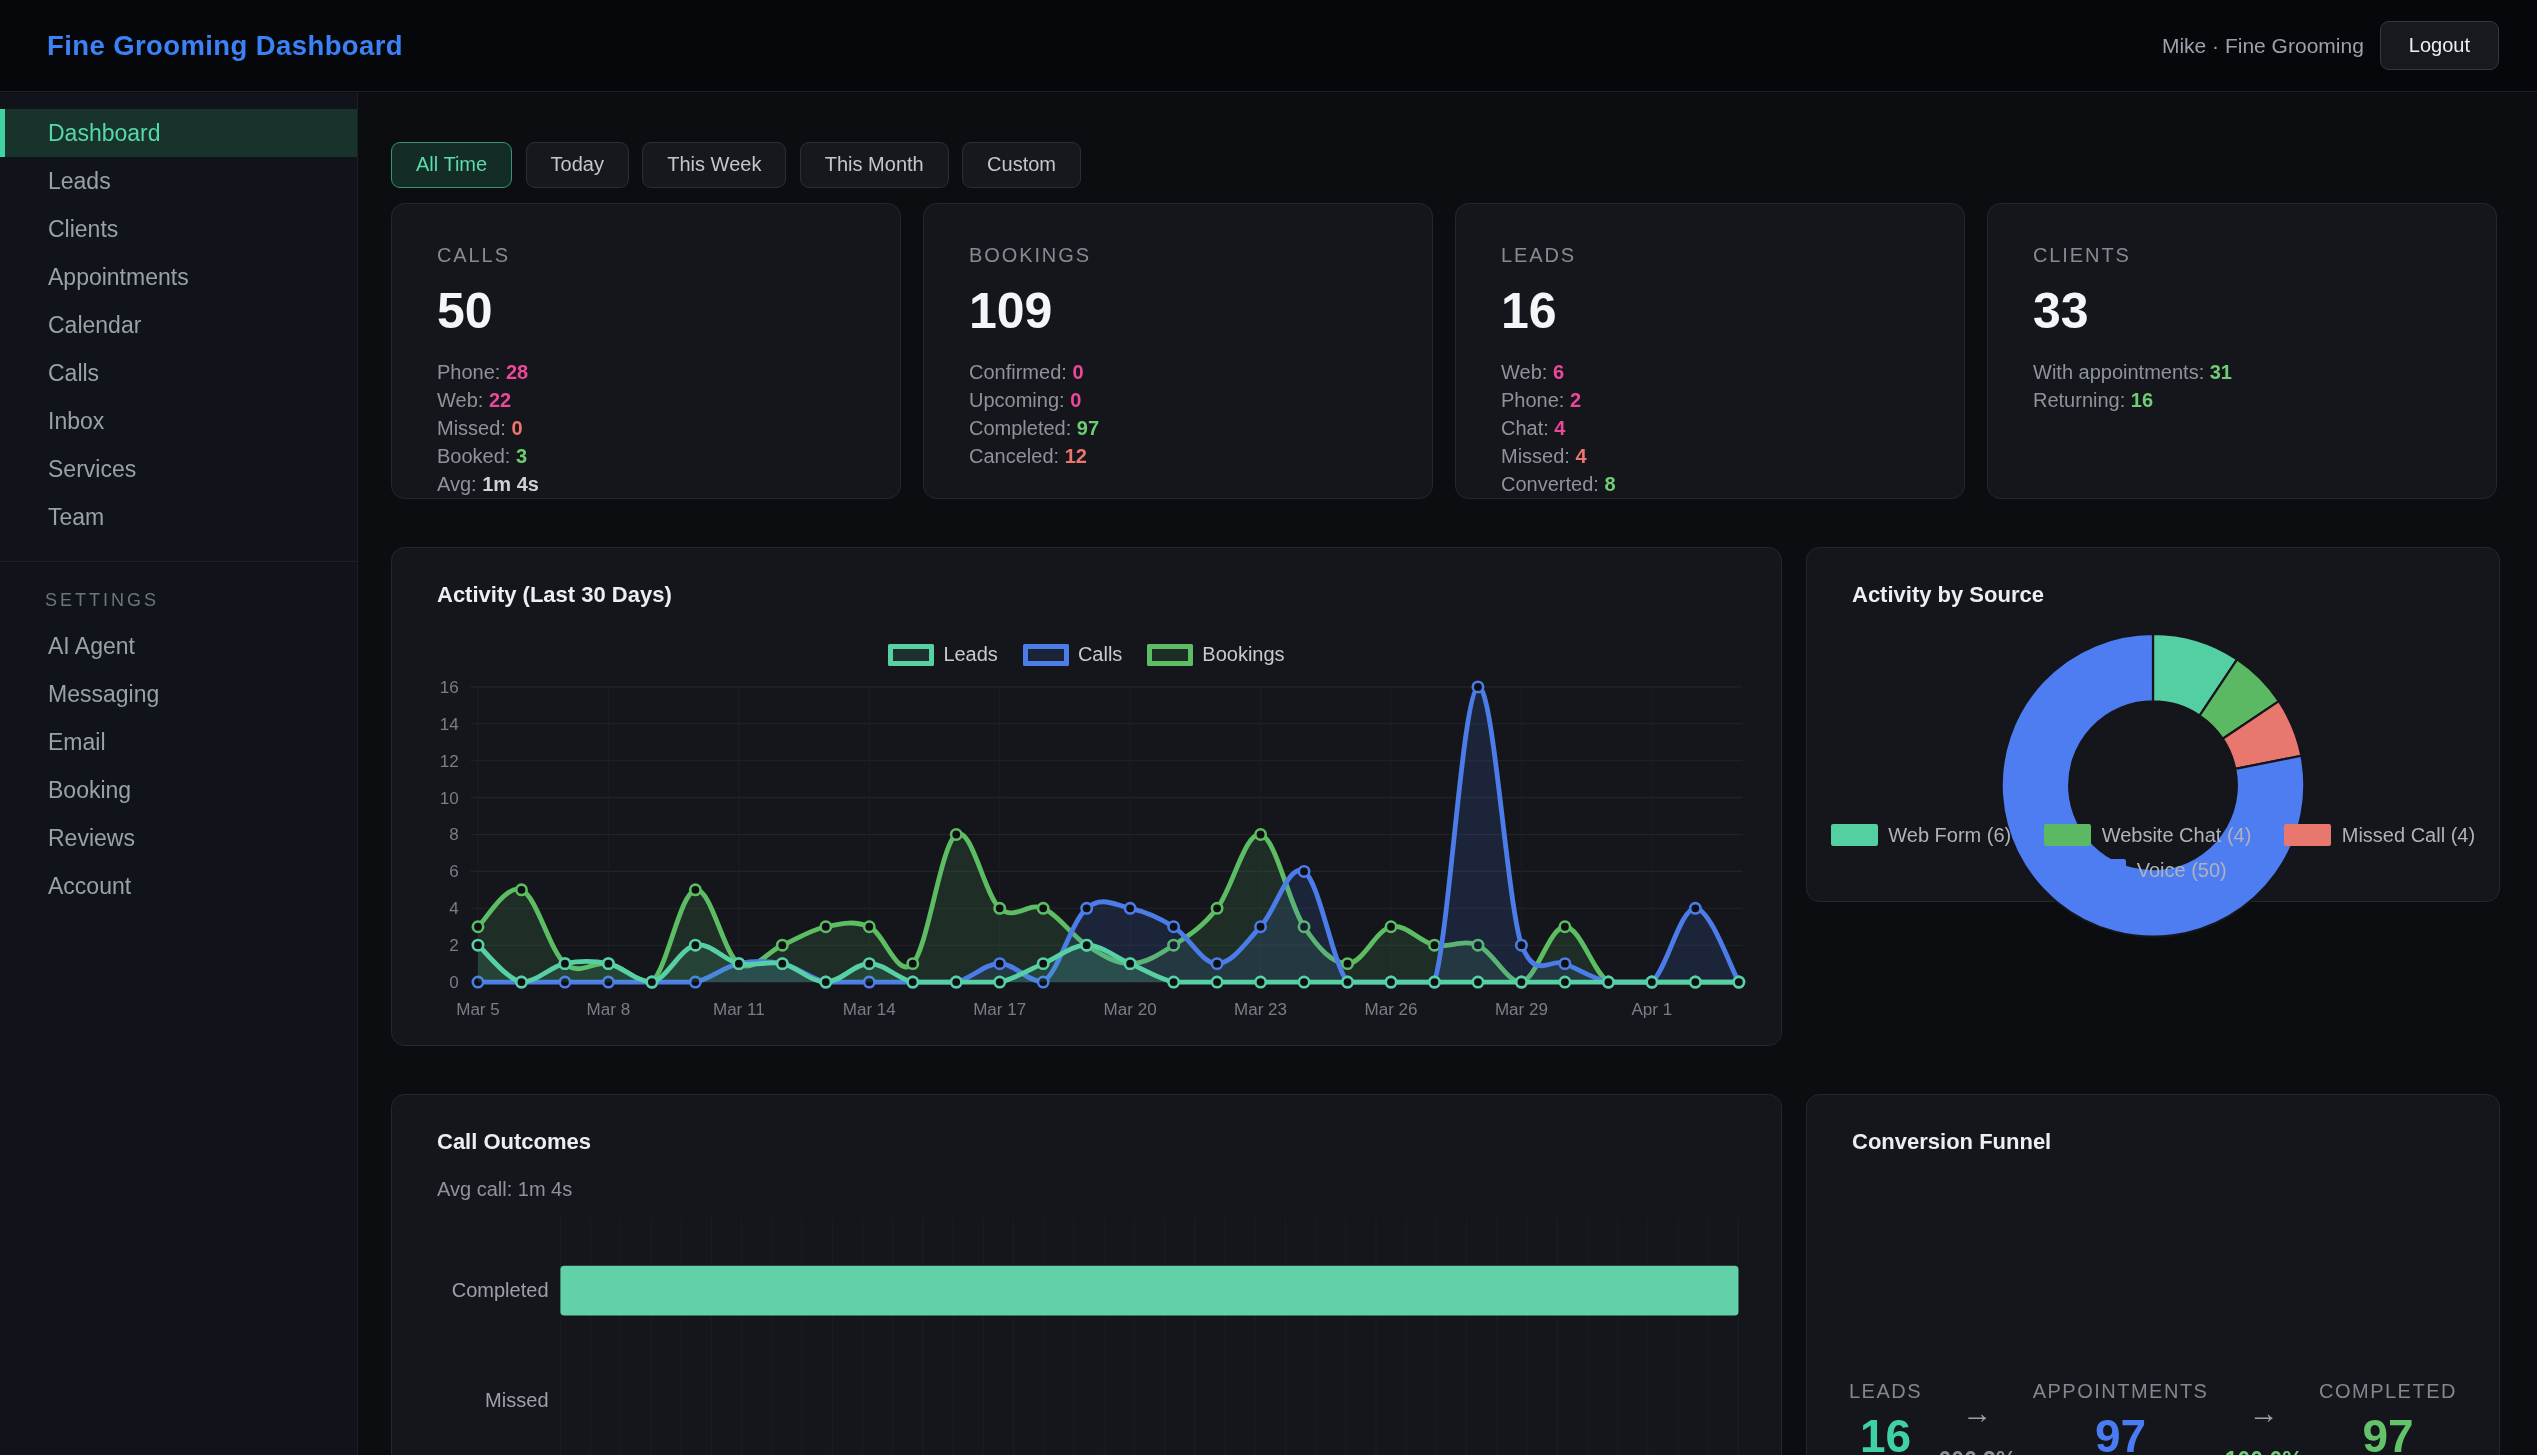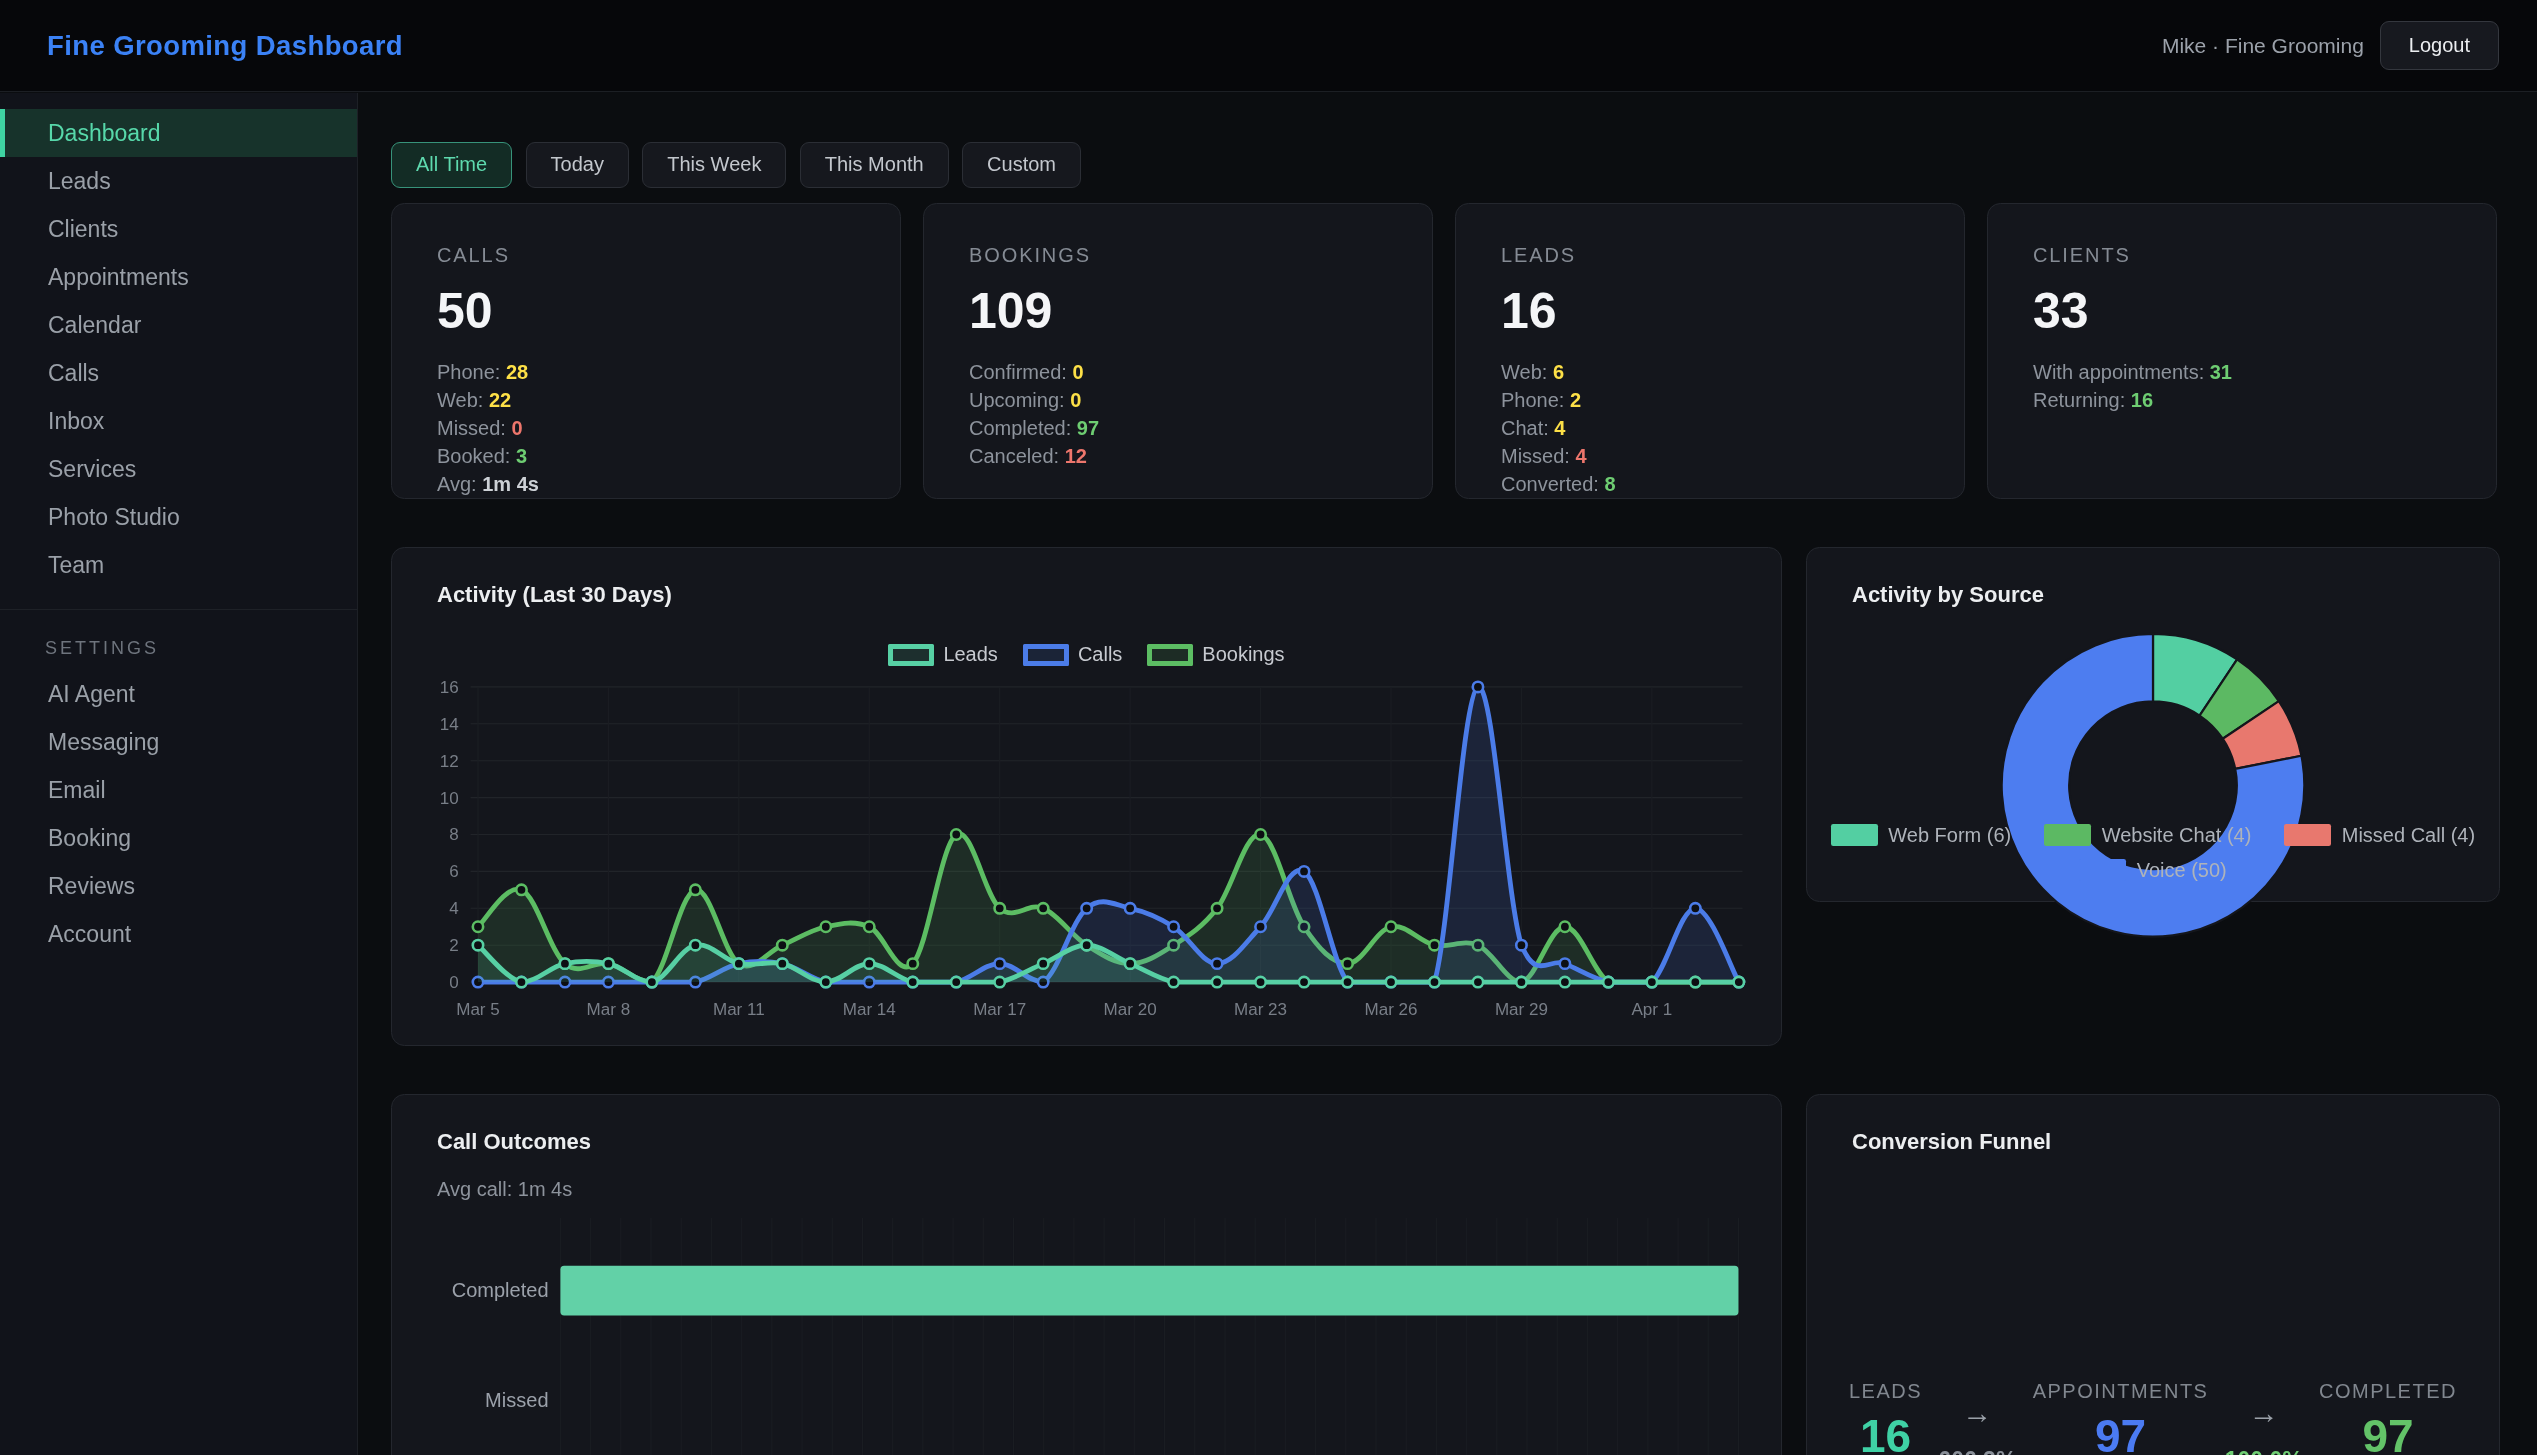--- a/index.html
+++ b/index.html
@@ -58,21 +58,21 @@
   .cards-row { position:absolute; left:33px; top:110px; display:flex; gap:22px; }
   .stat-card {
     width:510px; height:296px; background:#14161c; border:1.5px solid #24272e;
     border-radius:13.4px; padding:40px 30px 0 45px;
   }
   .stat-label { font-size:20px; letter-spacing:1.9px; color:#858b94; }
   .stat-value { font-size:50px; font-weight:bold; color:#f4f5f7; margin-top:15px; }
   .stat-rows { margin-top:18px; }
   .srow { font-size:20px; line-height:28px; color:#8d939c; }
   .srow .v { font-weight:bold; }
-  .v-teal { color:#fde047; } .v-green:{} .v-green { color:#6ecd72; }
+  .v-teal { color:#ec4899; } .v-green:{} .v-green { color:#6ecd72; }
   .v-red { color:#ed766c; } .v-plain { color:#cdd1d6; }
   
   .panel { position:absolute; background:#14161c; border:1.5px solid #24272e; border-radius:13.4px; }
   .panel-title { font-size:22px; font-weight:bold; color:#eceef0; }
   #activity-panel { left:33px; top:454px; width:1391px; height:499px; }
   #source-panel  { left:1448px; top:454px; width:694px; height:355px; }
   #outcomes-panel{ left:33px; top:1001px; width:1391px; height:445px; }
   #funnel-panel  { left:1448px; top:1001px; width:694px; height:445px; }
   #activity-panel .panel-title, #outcomes-panel .panel-title,
   #source-panel .panel-title, #funnel-panel .panel-title {
@@ -121,21 +121,20 @@
 
 <nav class="sidebar" id="sidebar">
     <div class="nav-item active">Dashboard</div>
     <div class="nav-item">Leads</div>
     <div class="nav-item">Clients</div>
     <div class="nav-item">Appointments</div>
     <div class="nav-item">Calendar</div>
     <div class="nav-item">Calls</div>
     <div class="nav-item">Inbox</div>
     <div class="nav-item">Services</div>
-    <div class="nav-item">Photo Studio</div>
     <div class="nav-item">Team</div>
     <div class="sidebar-divider"></div>
     <div class="settings-header">SETTINGS</div>
     <div class="nav-item">AI Agent</div>
     <div class="nav-item">Messaging</div>
     <div class="nav-item">Email</div>
     <div class="nav-item">Booking</div>
     <div class="nav-item">Reviews</div>
     <div class="nav-item">Account</div>
   </nav>

